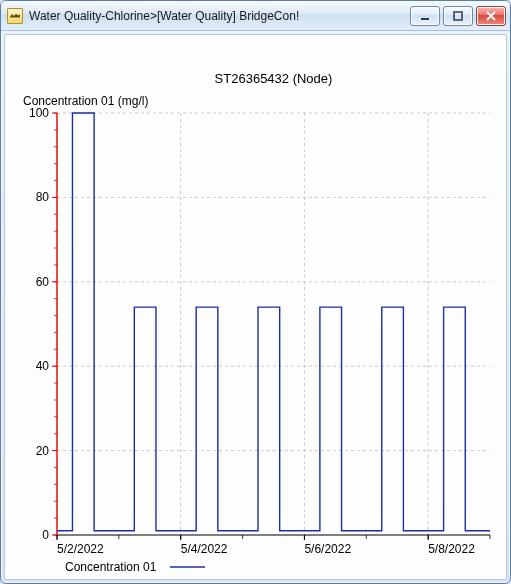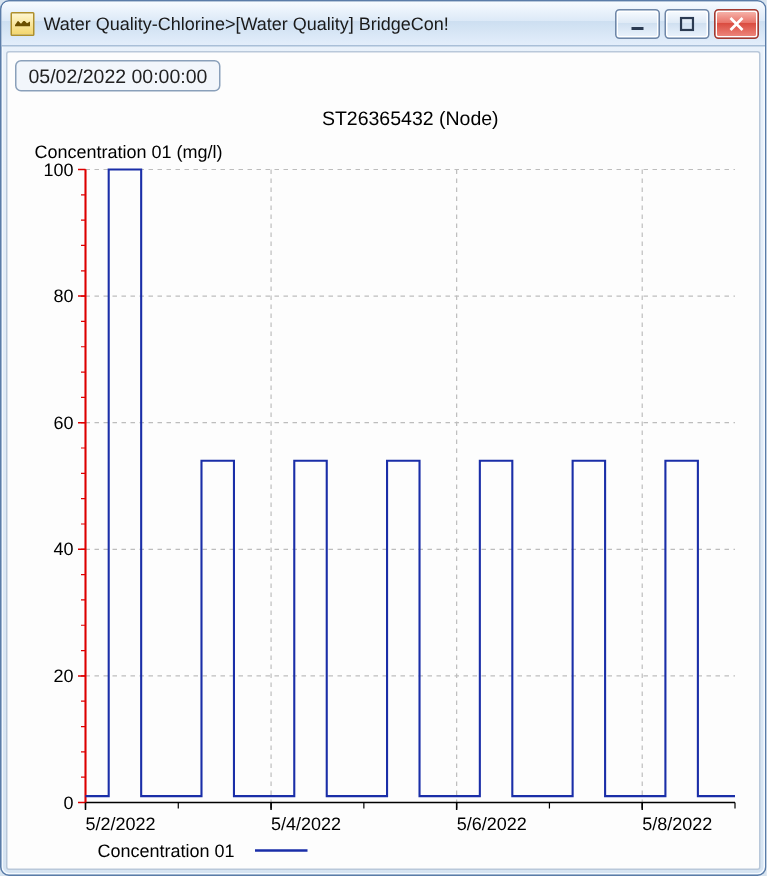--- a/index.html
+++ b/index.html
@@ -107,21 +107,20 @@
       </div>
       <div class="win-btn close">
         <svg width="10" height="10" viewBox="0 0 10 10">
           <path d="M1 1 L9 9 M9 1 L1 9" stroke="#fff" stroke-width="1.8"></path>
         </svg>
       </div>
     </div>
   </div>
 
   <div class="body">
-    <div class="ts-box">05/02/2022 00:00:00</div>
 
     <svg class="chart" id="chart-svg" width="503" height="548">
         <text x="268.5" y="48" text-anchor="middle" fill="#000" font-size="13">ST26365432 (Node)</text>
         <text x="18" y="70" fill="#000" font-size="12">Concentration 01 (mg/l)</text>
         <line x1="52" x2="47" y1="500" y2="500" stroke="#d00" stroke-width="1"></line>
         <text x="44" y="504" text-anchor="end" fill="#000" font-size="12">0</text>
         <line x1="52" x2="485" y1="415.6" y2="415.6" stroke="#bdbdbd" stroke-width="0.8" stroke-dasharray="3 3"></line>
         <line x1="52" x2="47" y1="415.6" y2="415.6" stroke="#d00" stroke-width="1"></line>
         <text x="44" y="419.6" text-anchor="end" fill="#000" font-size="12">20</text>
         <line x1="52" x2="485" y1="331.2" y2="331.2" stroke="#bdbdbd" stroke-width="0.8" stroke-dasharray="3 3"></line>

